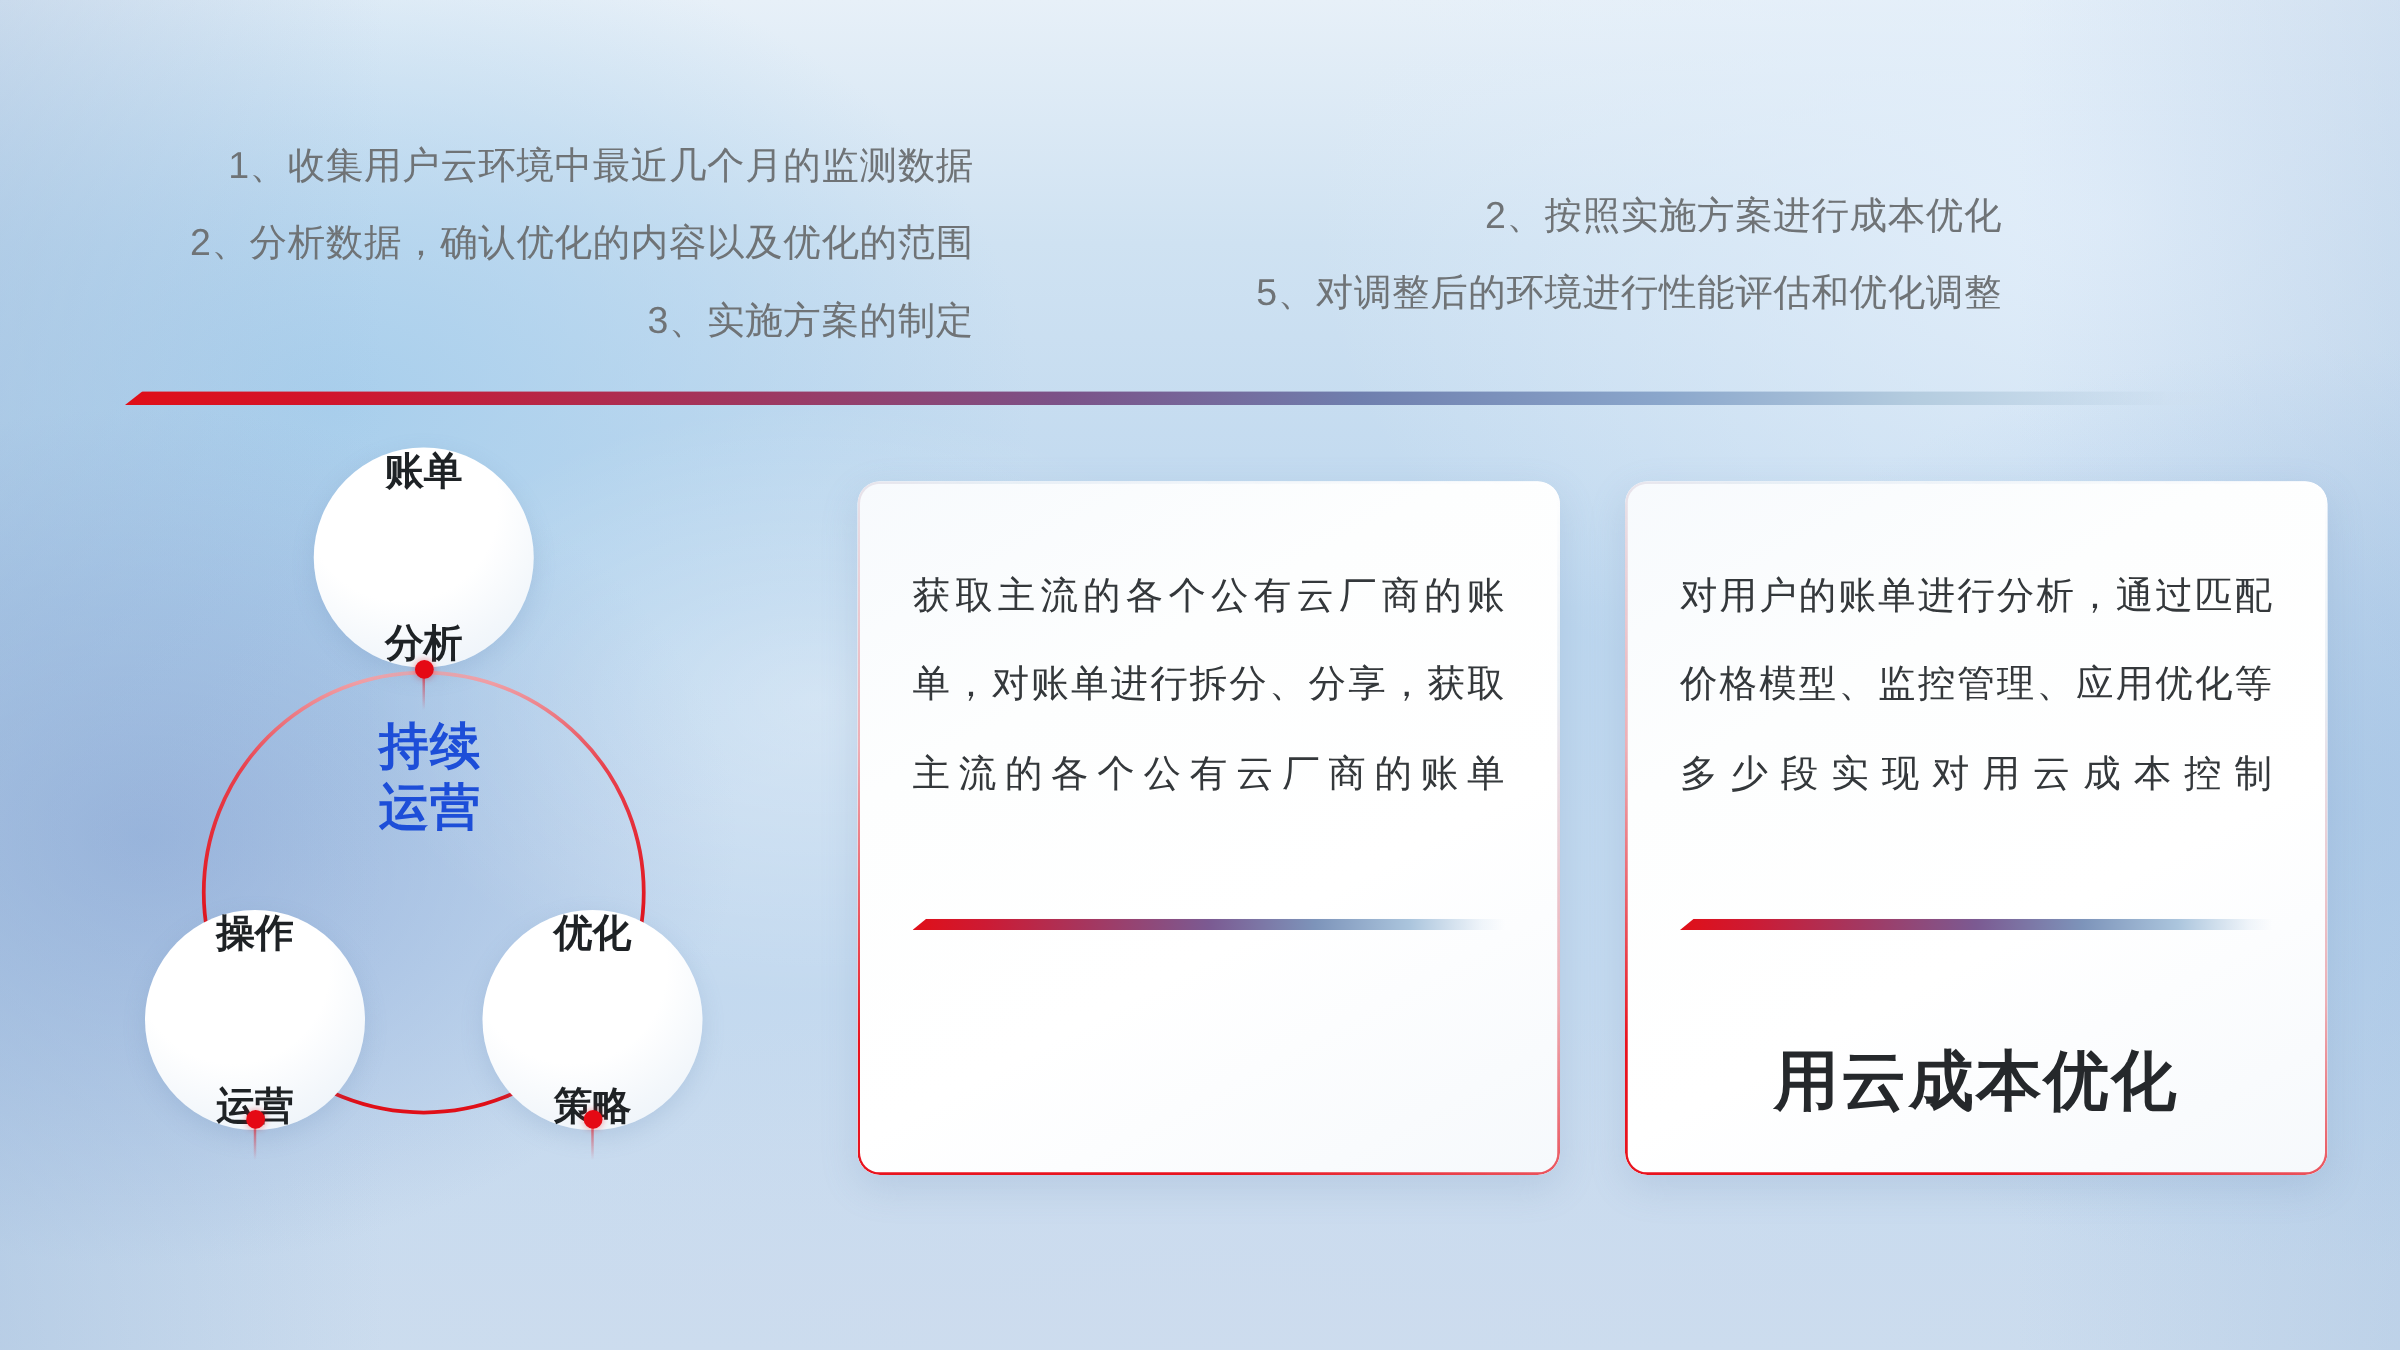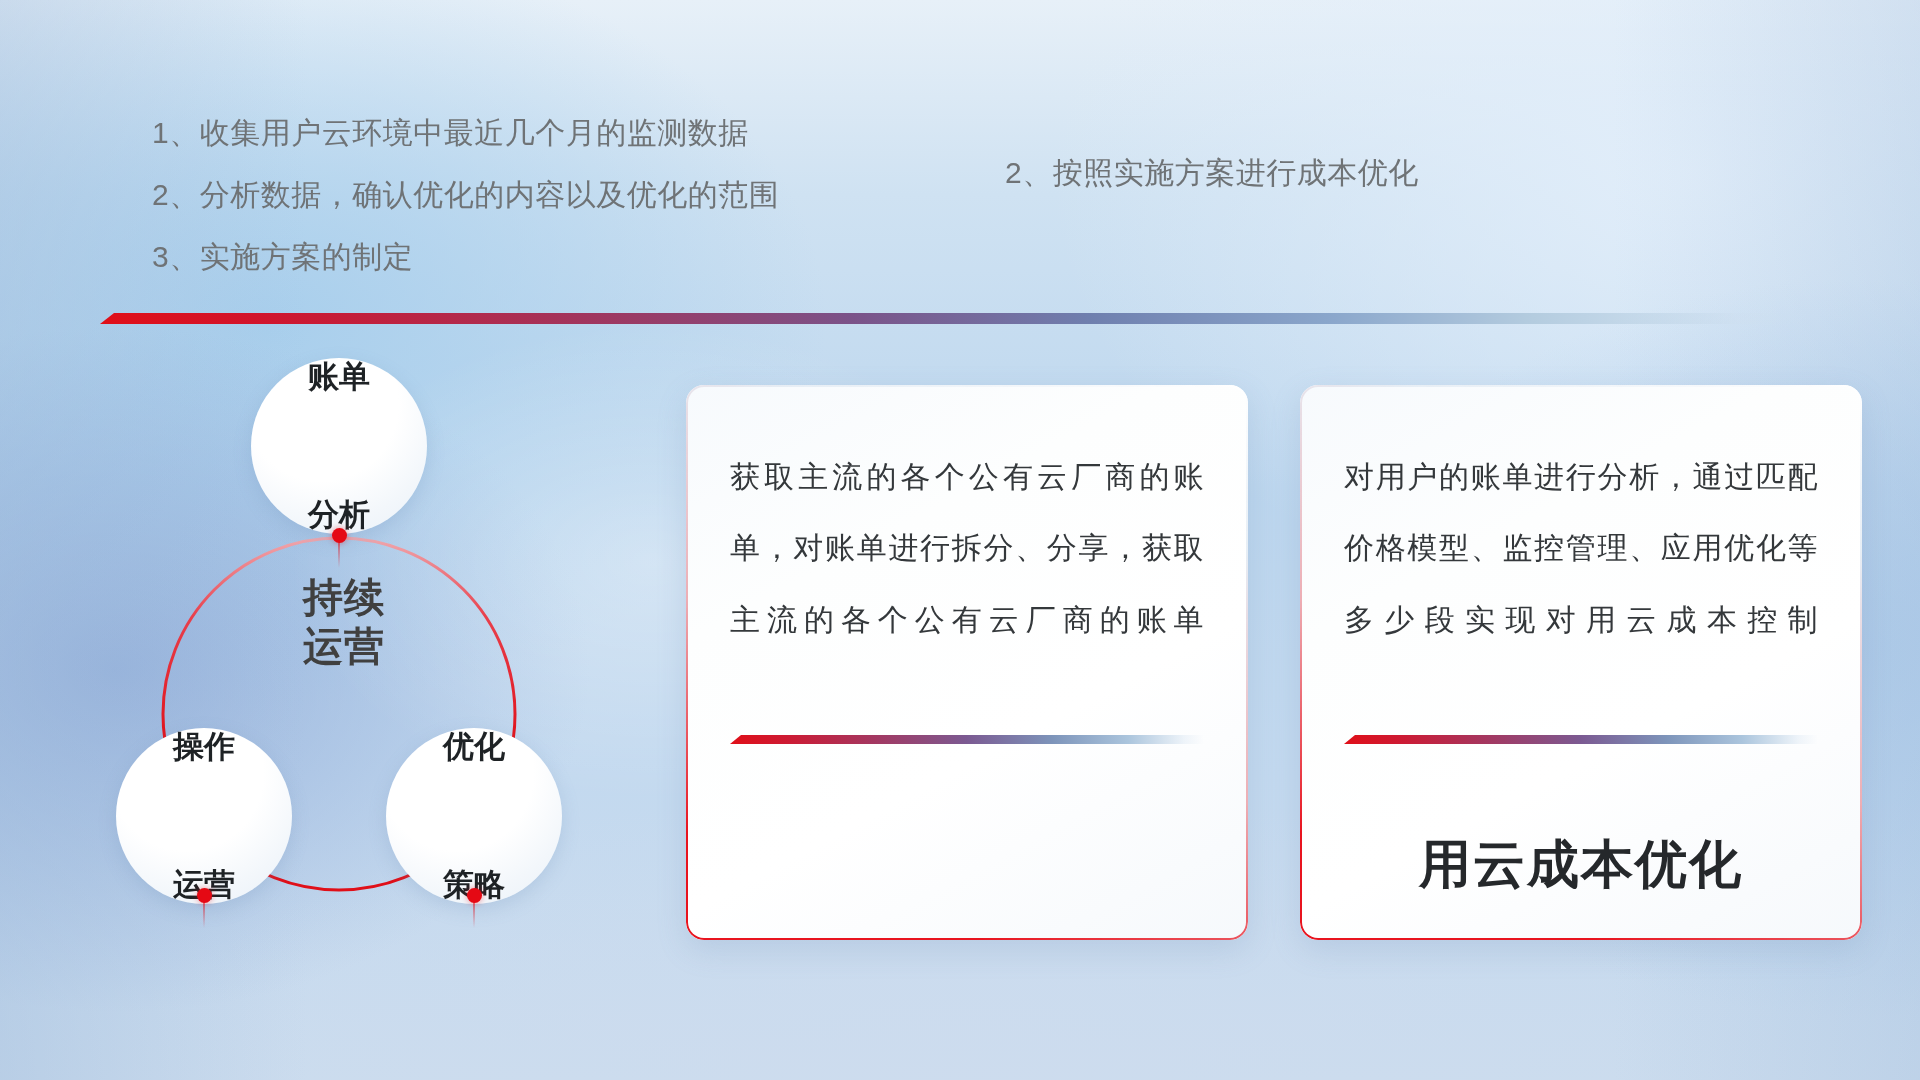--- a/index.html
+++ b/index.html
@@ -57,21 +57,21 @@
     position:absolute;
     top:118px;
     font-size:30px;
     color:#6f7376;
     line-height:1;
     letter-spacing:0.5px;
     white-space:nowrap;
   }
   .steps.left  { left:152px; }
   .steps.right { left:1005px; top:158px; }
-  .step-item { margin-bottom:32px; }
+  .step-item { margin-bottom:32px;text-align:right; }
   .step-item:last-child { margin-bottom:0; }
 
   
   .divider {
     position:absolute;
     left:100px; top:313px;
     width:1705px; height:11px;
     background:linear-gradient(90deg,
         #e00f18 0%, #d2142b 9%, #a73157 26%,
         #7b5288 44%, #6f7fae 58%, #8aa6cb 72%,
@@ -106,21 +106,21 @@
 
   #bubble-top    { left:155px; top:10px;  width:176px; height:176px; }
   #bubble-left   { left:20px;  top:380px; width:176px; height:176px; }
   #bubble-right  { left:290px; top:380px; width:176px; height:176px; }
 
   .center-label {
     position:absolute;
     left:168px; top:225px;
     width:160px;
     text-align:center;
-    color:#404040;
+    color:#1d4ed8;
     font-size:40px;
     font-weight:bold;
     line-height:1.22;
     letter-spacing:1px;
   }
   .center-label span { display:block; }
 
   .node-dot {
     position:absolute;
     width:15px; height:15px;
@@ -216,20 +216,21 @@
   <div class="bg-layer bg-vignette"></div>
 
   <div class="steps left">
     <div class="step-item">1、收集用户云环境中最近几个月的监测数据</div>
     <div class="step-item">2、分析数据，确认优化的内容以及优化的范围</div>
     <div class="step-item">3、实施方案的制定</div>
   </div>
 
   <div class="steps right">
     <div class="step-item">2、按照实施方案进行成本优化</div>
+    <div class="step-item">5、对调整后的环境进行性能评估和优化调整</div>
   </div>
 
   <div class="divider"></div>
 
   <div class="diagram">
 
     <svg width="560" height="600" viewBox="0 0 560 600">
       <defs>
         <linearGradient id="ringGrad" x1="0" y1="0" x2="0" y2="1">
           <stop offset="0%" stop-color="#f0a8ae"></stop>

